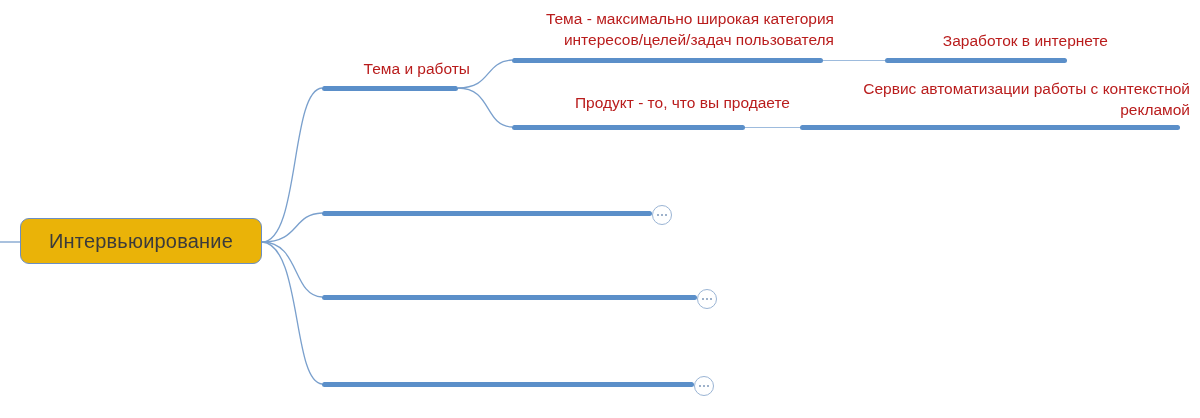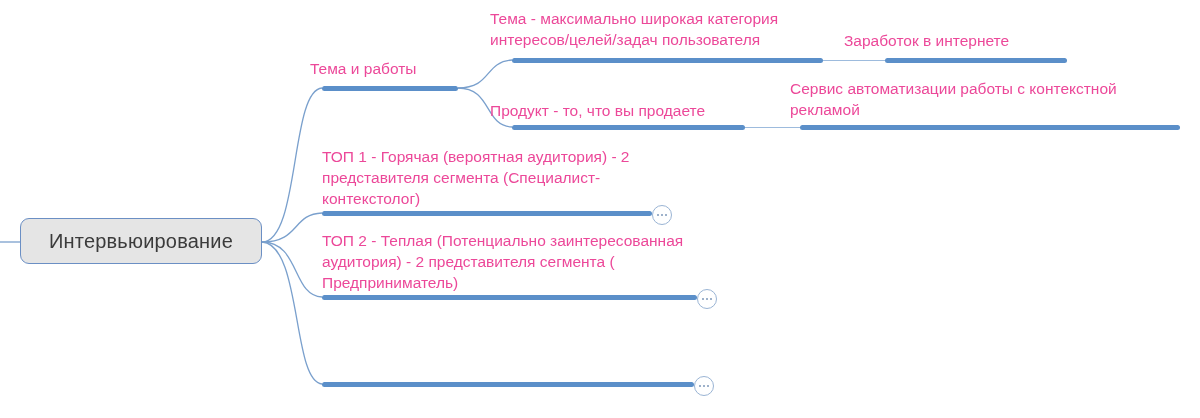--- a/index.html
+++ b/index.html
@@ -30,21 +30,21 @@
     pointer-events: none;
   }
 
   
   .root-node {
     position: absolute;
     box-sizing: border-box;
     display: flex;
     align-items: center;
     justify-content: center;
-    background: #e5e5e5;
+    background: #eab308;
     border: 1px solid #6b8fc4;
     border-radius: 9px;
     color: #3b3b3b;
     font-size: 20px;
     letter-spacing: .2px;
     white-space: nowrap;
   }
 
   
   .bar {
@@ -55,24 +55,24 @@
   }
   .bar.thin-tail {
     height: 1.5px;
     background: #9dbbdd;
     border-radius: 0;
   }
 
   
   .label {
     position: absolute;
-    color: #ec4899;
+    color: #b91c1c;
     font-size: 15.5px;
     line-height: 21px;
-    text-align: left;
+    text-align: right;
     white-space: pre-line;
   }
 
   
   .expander {
     position: absolute;
     width: 20px;
     height: 20px;
     box-sizing: border-box;
     border: 1px solid #9ab4d4;
@@ -116,44 +116,38 @@
   </div>
 
   <div class="label" style="left:310px; top:58px; width:160px;">Тема и работы</div>
   <div class="bar" style="left:322px; top:86px; width:136px;"></div>
 
   <div class="label" style="left:490px; top:8px; width:344px;">Тема - максимально широкая категория
 интересов/целей/задач пользователя</div>
   <div class="bar" style="left:512px; top:58px; width:311px;"></div>
   <div class="bar thin-tail" style="left:823px; top:59.5px; width:62px;"></div>
 
-  <div class="label" style="left:844px; top:30px; width:232px;">Заработок в интернете</div>
+  <div class="label" style="left:876px; top:30px; width:232px;">Заработок в интернете</div>
   <div class="bar" style="left:885px; top:58px; width:182px;"></div>
 
-  <div class="label" style="left:490px; top:100px; width:300px;">Продукт - то, что вы продаете</div>
+  <div class="label" style="left:490px; top:92px; width:300px;">Продукт - то, что вы продаете</div>
   <div class="bar" style="left:512px; top:125px; width:233px;"></div>
   <div class="bar thin-tail" style="left:745px; top:126.5px; width:55px;"></div>
 
   <div class="label" style="left:790px; top:78px; width:400px;">Сервис автоматизации работы с контекстной
 рекламой</div>
   <div class="bar" style="left:800px; top:125px; width:380px;"></div>
 
-  <div class="label" style="left:322px; top:146px; width:348px;">ТОП 1 - Горячая (вероятная аудитория) - 2
-представителя сегмента (Специалист-
-контекстолог)</div>
   <div class="bar" style="left:322px; top:211px; width:330px;"></div>
   <div class="expander" style="left:652px; top:205px;">
     <i></i>
     <i></i>
     <i></i>
   </div>
 
-  <div class="label" style="left:322px; top:230px; width:372px;">ТОП 2 - Теплая (Потенциально заинтересованная
-аудитория) - 2 представителя сегмента (
-Предприниматель)</div>
   <div class="bar" style="left:322px; top:295px; width:375px;"></div>
   <div class="expander" style="left:697px; top:289px;">
     <i></i>
     <i></i>
     <i></i>
   </div>
 
   <div class="bar" style="left:322px; top:382px; width:372px;"></div>
   <div class="expander" style="left:694px; top:376px;">
     <i></i>

